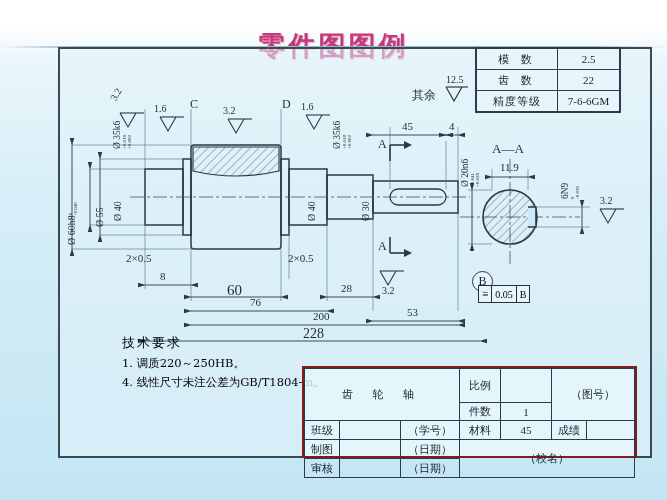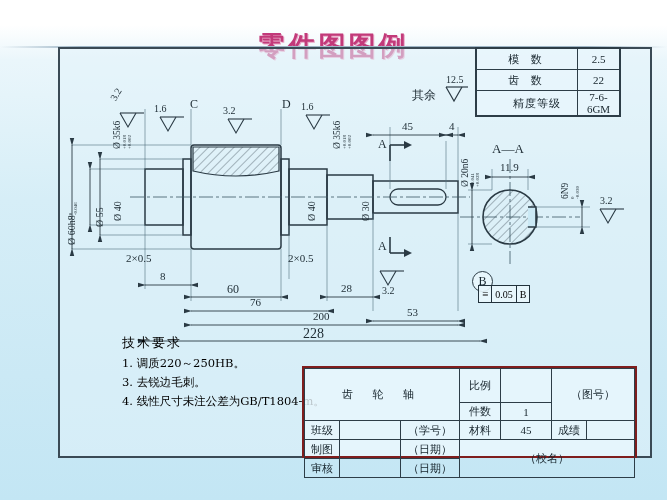--- a/index.html
+++ b/index.html
@@ -190,21 +190,21 @@
   <div class="lbl" style="left:400px;top:138px;font-size:9.5px;transform:rotate(-90deg);transform-origin:0 0;">
     <span>Ø 20n6</span><span style="font-size:6px;">
       <sup style="display:block;line-height:1;">+0.041</sup><sub style="display:block;line-height:1;">+0.028</sub></span>
   </div>
   <div class="lbl" style="left:500px;top:150px;font-size:9.5px;transform:rotate(-90deg);transform-origin:0 0;">
     <span>6N9</span><span style="font-size:6px;">
       <sup style="display:block;line-height:1;">0</sup><sub style="display:block;line-height:1;">-0.030</sub></span>
   </div>
 
   <div class="lbl" style="left:100px;top:221px;font-size:11px;">8</div>
-  <div class="lbl" style="left:167px;top:233px;font-size:12px;">60</div>
+  <div class="lbl" style="left:167px;top:233px;font-size:15px;">60</div>
   <div class="lbl" style="left:190px;top:247px;font-size:11px;">76</div>
   <div class="lbl" style="left:281px;top:233px;font-size:11px;">28</div>
   <div class="lbl" style="left:253px;top:261px;font-size:11px;">200</div>
   <div class="lbl" style="left:243px;top:277px;font-size:14px;">228</div>
   <div class="lbl" style="left:342px;top:71px;font-size:11px;">45</div>
   <div class="lbl" style="left:389px;top:71px;font-size:11px;">4</div>
   <div class="lbl" style="left:347px;top:257px;font-size:11px;">53</div>
   <div class="lbl" style="left:440px;top:112px;font-size:11px;">11.9</div>
 
   <div class="lbl" style="left:66px;top:203px;font-size:11px;">2×0.5</div>
@@ -242,30 +242,29 @@
   <tbody>
       <tr>
     <td class="k cn">模 数</td>
     <td>2.5</td>
   </tr>
   <tr>
     <td class="k cn">齿 数</td>
     <td>22</td>
   </tr>
   <tr>
-    <td class="k cn" style="letter-spacing:1px;padding-left:20px;">精度等级</td>
+    <td class="k cn" style="letter-spacing:1px;">精度等级</td>
     <td>7-6-6GM</td>
   </tr>
 </tbody>
   </table>
 
 <div id="tech">
   <div class="h cn">技术要求</div>
   <div class="l cn">1. 调质220～250HB。</div>
-  <div class="l cn">3. 去锐边毛刺。</div>
   <div class="l cn">4. 线性尺寸未注公差为GB/T1804-m。</div>
 </div>
 
 <div id="blockWrap">
   <table>
     <tbody>
         <tr style="height:34px;">
       <td colspan="3" rowspan="2" class="cn big">齿 轮 轴</td>
       <td class="cn" style="width:38px;height:17px;">比例</td>
       <td style="width:48px;"></td>

